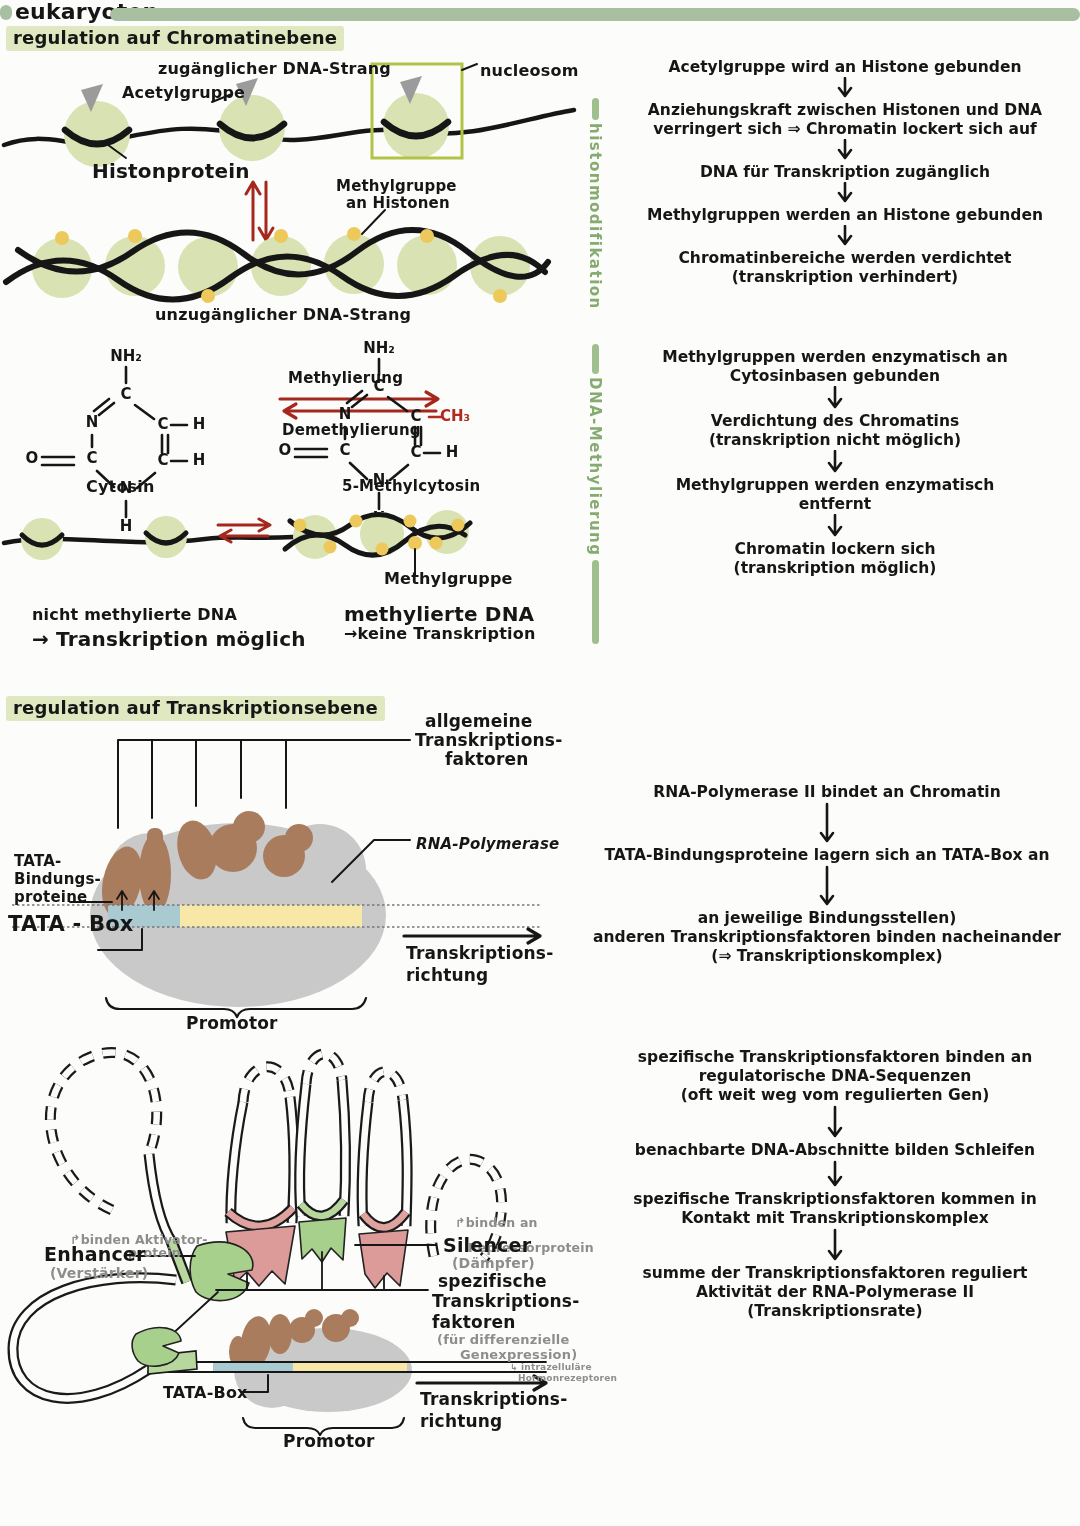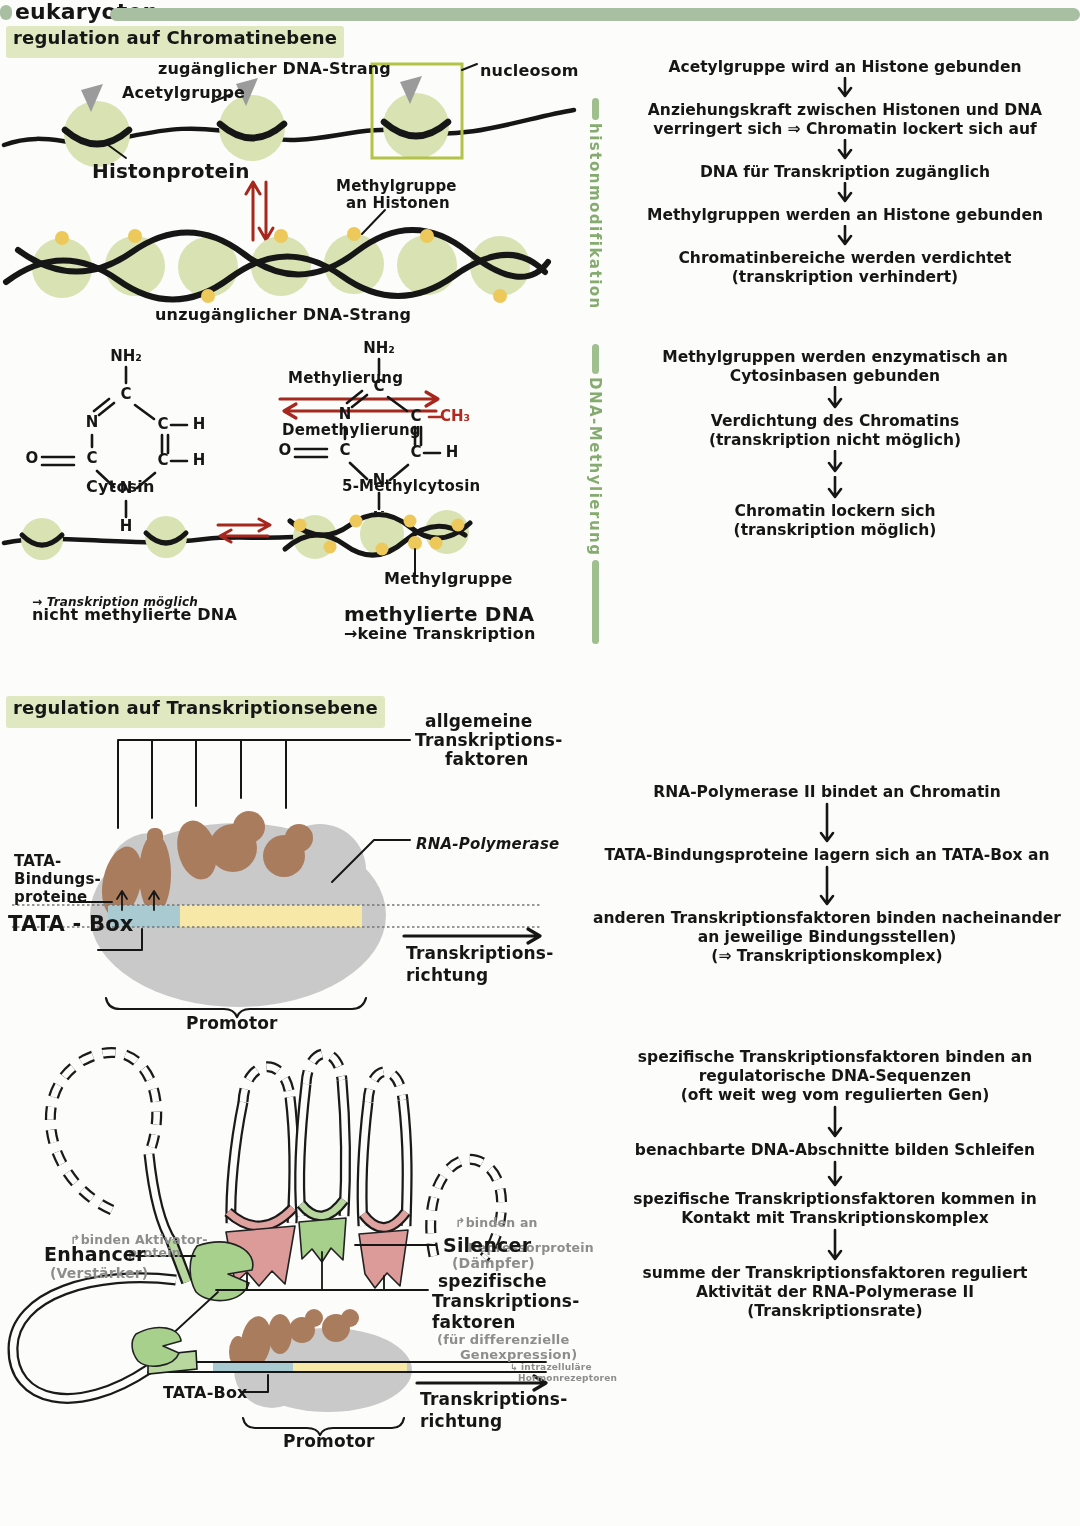--- a/index.html
+++ b/index.html
@@ -1,21 +1,21 @@
 <!DOCTYPE html>
 <html><head>
 <meta charset="utf-8">
 <style>
   html,body{margin:0;padding:0;}
   body{width:1080px;height:1526px;background:#fcfcfa;position:relative;overflow:hidden;
        font-family:"DejaVu Sans",sans-serif;color:#161616;}
   .abs{position:absolute;}
   .hw{font-weight:700;line-height:1.12;white-space:nowrap;letter-spacing:.2px;}
   .gray{color:#8d8d8d;}
-  .hl{background:#dfe8c0;padding:1px 7px 10px;border-radius:3px;margin-top:8px;}
+  .hl{background:#dfe8c0;padding:1px 7px 3px;border-radius:3px;margin-top:8px;}
   .pill{background:#a9bfa2;border-radius:8px;}
   .flow{position:absolute;display:flex;flex-direction:column;align-items:center;text-align:center;}
   .flow>*{margin:0;}
   .fstep{font-weight:700;font-size:15.5px;line-height:19px;white-space:nowrap;}
   .vbar{position:absolute;display:flex;flex-direction:column;align-items:center;width:18px;}
   .vseg{width:7px;background:#9fbf8f;border-radius:4px;}
   .vtext{writing-mode:vertical-rl;font-weight:700;font-size:15px;color:#85ab70;letter-spacing:1.5px;margin:3px 0;white-space:nowrap;}
   .ink{fill:none;stroke:#161616;stroke-linecap:round;stroke-linejoin:round;}
   .red{fill:none;stroke:#a5271d;stroke-linecap:round;stroke-linejoin:round;}
   .bond{fill:none;stroke:#161616;stroke-width:2.6;stroke-linecap:round;}
@@ -134,20 +134,24 @@
     <svg width="20" height="26" viewBox="0 0 20 26">
         <path class="ink" stroke-width="2.6" d="M10,1 V19 M4,13 L10,21 L16,13"></path>
       </svg>
     <div>
       <div class="fstep">Verdichtung des Chromatins</div>
       <div class="fstep">(transkription nicht möglich)</div>
     </div>
     <svg width="20" height="26" viewBox="0 0 20 26">
         <path class="ink" stroke-width="2.6" d="M10,1 V19 M4,13 L10,21 L16,13"></path>
       </svg>
+    <div>
+      <div class="fstep">Methylgruppen werden enzymatisch</div>
+      <div class="fstep">entfernt</div>
+    </div>
     <svg width="20" height="26" viewBox="0 0 20 26">
         <path class="ink" stroke-width="2.6" d="M10,1 V19 M4,13 L10,21 L16,13"></path>
       </svg>
     <div>
       <div class="fstep">Chromatin lockern sich</div>
       <div class="fstep">(transkription möglich)</div>
     </div>
   </div>
 
   <svg class="abs" style="left:0;top:335px;" width="580" height="330" viewBox="0 0 580 330">
@@ -214,21 +218,21 @@
       <line class="ink" stroke-width="2" x1="415" y1="214" x2="415" y2="240"></line>
     </g>
   </svg>
 
   <div class="abs hw" style="left:288px;top:370px;font-size:15px;">Methylierung</div>
   <div class="abs hw" style="left:282px;top:422px;font-size:15px;">Demethylierung</div>
   <div class="abs hw" style="left:86px;top:478px;font-size:16px;">Cytosin</div>
   <div class="abs hw" style="left:342px;top:478px;font-size:15px;">5-Methylcytosin</div>
   <div class="abs hw" style="left:384px;top:570px;font-size:16px;">Methylgruppe</div>
   <div class="abs hw" style="left:32px;top:606px;font-size:16px;">nicht methylierte DNA</div>
-  <div class="abs hw" style="left:32px;top:596px;font-size:12px;font-style:italic;">→ Transkription möglich</div>
+  <div class="abs hw" style="left:32px;top:628px;font-size:20px;">→ Transkription möglich</div>
   <div class="abs hw" style="left:344px;top:603px;font-size:20px;">methylierte DNA</div>
   <div class="abs hw" style="left:344px;top:625px;font-size:16px;">→keine Transkription</div>
 
   <div class="abs" style="left:6px;top:698px;">
     <span class="hl hw" style="font-size:18px;">regulation auf Transkriptionsebene</span>
   </div>
 
   <svg class="abs" style="left:0;top:710px;" width="560" height="330" viewBox="0 0 560 330">
     <g>
       <path class="ink" stroke-width="2" d="M118,30 H410 M118,30 V118 M152,30 V108 M196,30 V96 M241,30 V88 M286,30 V98"></path>
@@ -279,22 +283,22 @@
   <div class="flow" style="left:578px;top:783px;width:498px;">
     <div class="fstep">RNA-Polymerase II bindet an Chromatin</div>
     <svg width="20" height="44" viewBox="0 0 20 44">
         <path class="ink" stroke-width="2.6" d="M10,2 V37 M4,31 L10,39 L16,31"></path>
       </svg>
     <div class="fstep">TATA-Bindungsproteine lagern sich an TATA-Box an</div>
     <svg width="20" height="44" viewBox="0 0 20 44">
         <path class="ink" stroke-width="2.6" d="M10,2 V37 M4,31 L10,39 L16,31"></path>
       </svg>
     <div>
+      <div class="fstep">an jeweilige Bindungsstellen)</div>
       <div class="fstep">anderen Transkriptionsfaktoren binden nacheinander</div>
-      <div class="fstep">an jeweilige Bindungsstellen)</div>
       <div class="fstep">(⇒ Transkriptionskomplex)</div>
     </div>
   </div>
 
   <div class="flow" style="left:600px;top:1048px;width:470px;">
     <div>
       <div class="fstep">spezifische Transkriptionsfaktoren binden an</div>
       <div class="fstep">regulatorische DNA-Sequenzen</div>
       <div class="fstep">(oft weit weg vom regulierten Gen)</div>
     </div>

